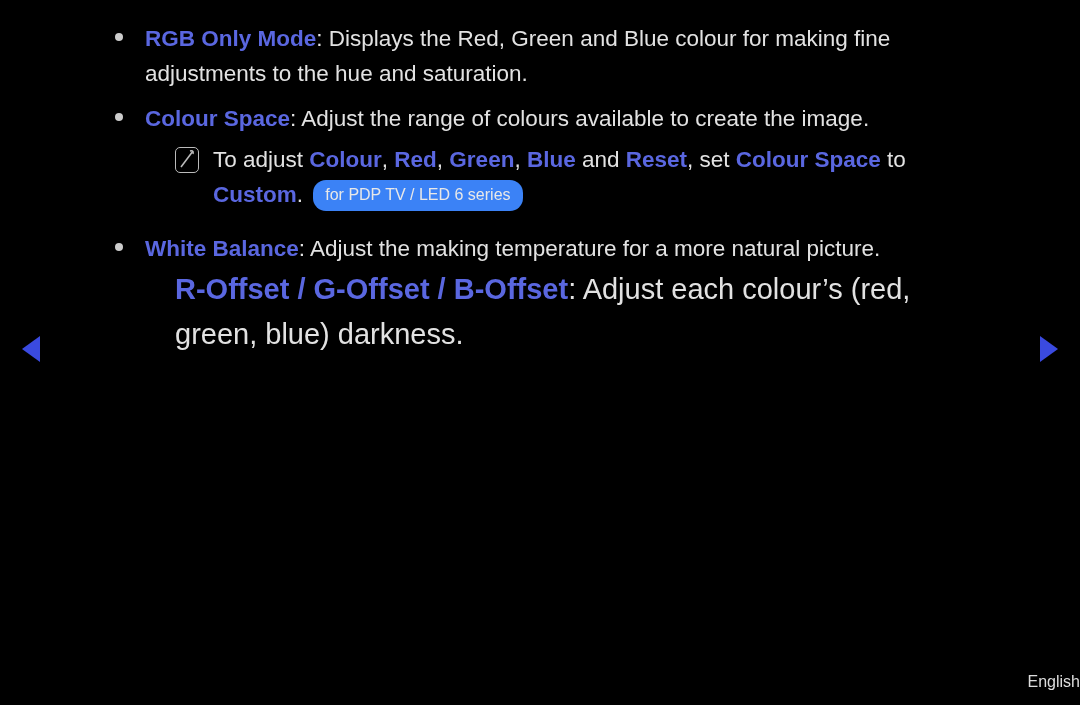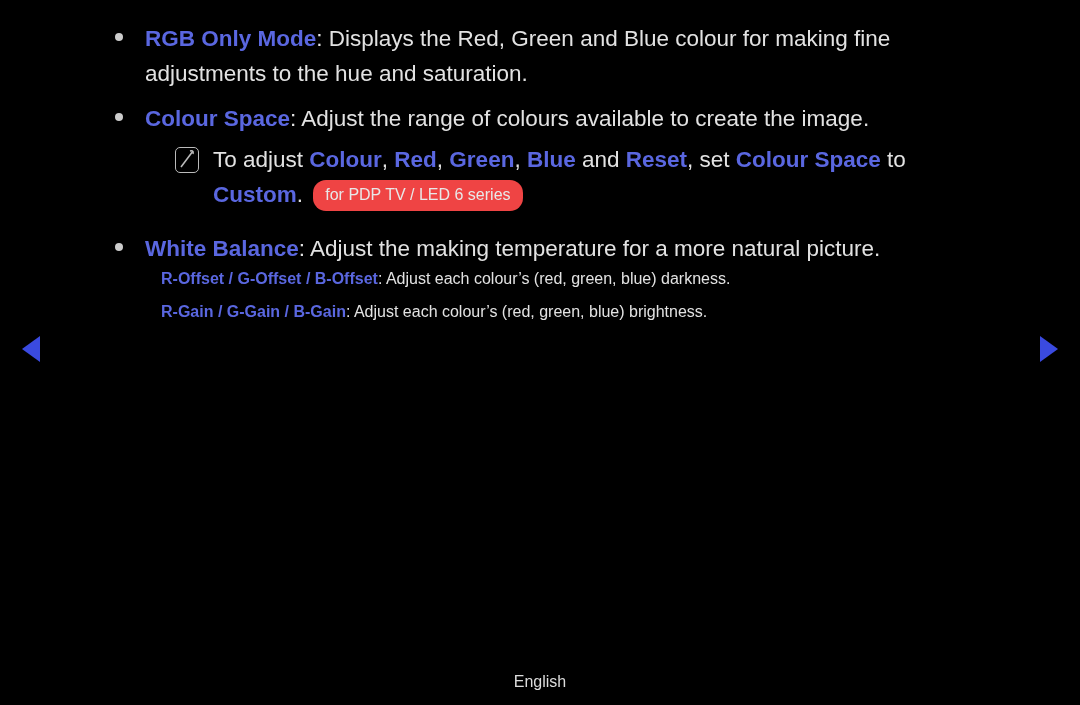--- a/index.html
+++ b/index.html
@@ -67,31 +67,31 @@
     position: absolute;
     top: 1px; left: 2px;
   }
   .note-body {
     flex: 1;
     font-size: 22.5px;
     line-height: 1.55;
   }
   .pill {
     display: inline-block;
-    background: #ef4444;
+    background: #3b82f6;
     color: #e8e8e8;
     font-size: 16px;
     padding: 3px 12px 4px 12px;
     border-radius: 13px;
     vertical-align: 2px;
     margin-left: 4px;
   }
   .sub {
-    margin-left: 16px;
-    font-size: 16px;
+    margin-left: 30px;
+    font-size: 29px;
     line-height: 1.55;
     margin-bottom: 8px;
   }
   .arrow-left {
     position: absolute;
     left: 22px;
     top: 336px;
     width: 0; height: 0;
     border-top: 13px solid transparent;
     border-bottom: 13px solid transparent;
@@ -105,21 +105,21 @@
     width: 0; height: 0;
     border-top: 13px solid transparent;
     border-bottom: 13px solid transparent;
     border-left: 18px solid #3a4ae0;
     cursor: pointer;
   }
   .footer-lang {
     position: absolute;
     bottom: 14px;
     width: 100%;
-    text-align: center;
+    text-align: right;
     font-size: 16px;
     color: #ddd;
   }
 </style>
 </head>
 <body>
 
 <div class="content">
 
   <div class="bullet-row">
@@ -149,23 +149,20 @@
   </div>
 
   <div class="bullet-row">
     <div class="bullet-dot"></div>
     <div class="bullet-body">
       <span class="term">White Balance</span><span class="desc">: Adjust the making temperature for a more natural picture.</span>
 
       <div class="sub">
         <span class="term">R-Offset / G-Offset / B-Offset</span><span class="desc">: Adjust each colour’s (red, green, blue) darkness.</span>
       </div>
-      <div class="sub">
-        <span class="term">R-Gain / G-Gain / B-Gain</span><span class="desc">: Adjust each colour’s (red, green, blue) brightness.</span>
-      </div>
     </div>
   </div>
 
 </div>
 
 <div class="arrow-left"></div>
 <div class="arrow-right"></div>
 
 <div class="footer-lang">English</div>
 

